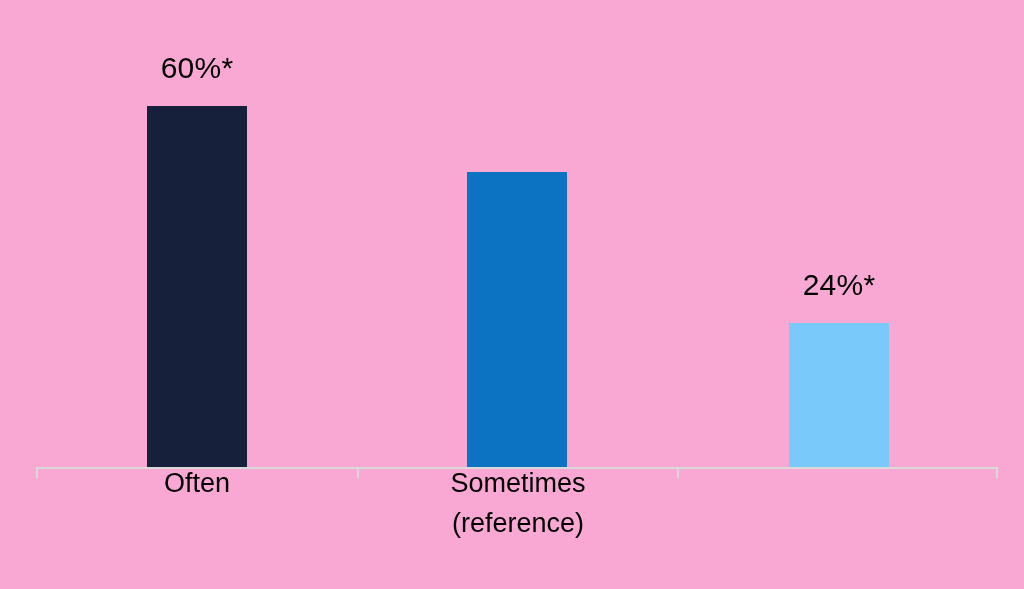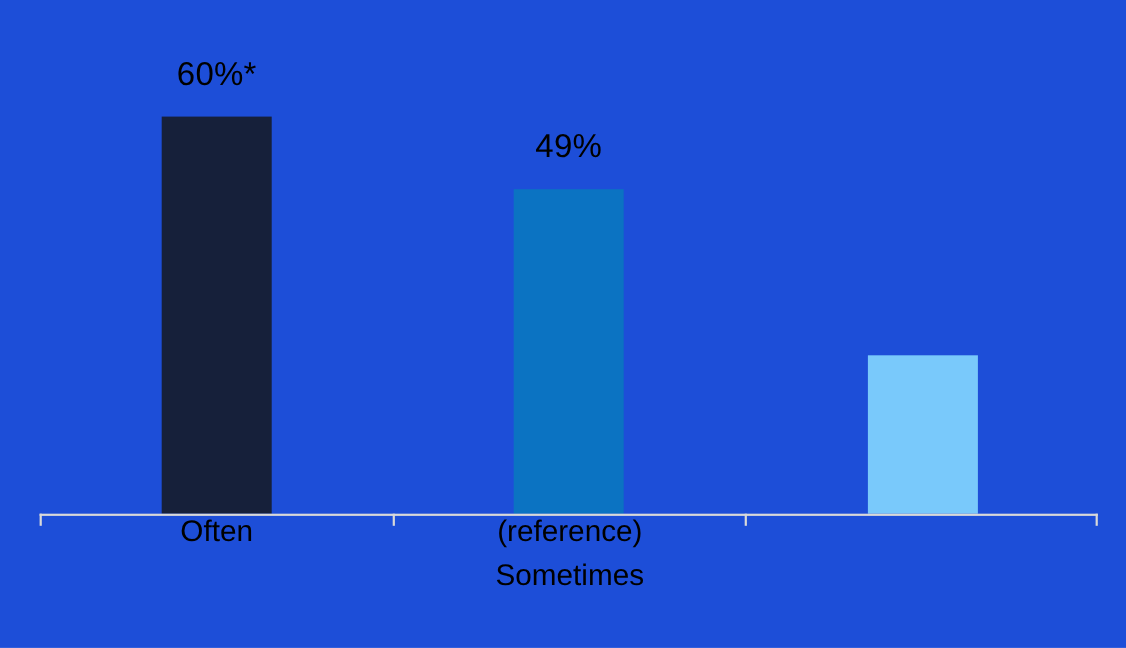--- a/index.html
+++ b/index.html
@@ -12,21 +12,21 @@
     height: 589px;
     font-family: "Liberation Sans", sans-serif;
     color: #000000;
     overflow: hidden;
   }
 
   #chart-root {
     position: relative;
     width: 1024px;
     height: 589px;
-    background: #1d4ed8;
+    background: #f9a8d4;
   }
 
   
   .plot-area {
     position: absolute;
     left: 0;
     top: 0;
     width: 1024px;
     height: 589px;
   }
@@ -96,39 +96,39 @@
   }
 </style>
 </head>
 <body>
 
 <div id="chart-root">
   <div class="plot-area">
 
     <div class="value-label vl-1" style="top:52px;">60%*</div>
 
-    <div class="value-label vl-2" style="top:118px;">49%</div>
 
+    <div class="value-label vl-3" style="top: 269px;">24%*</div>
 
     <div class="bar bar-1" style="height: 361px; background: rgb(22, 32, 58); bottom: 122px;"></div>
 
     <div class="bar bar-2" style="height: 295px; background: rgb(11, 115, 194); bottom: 122px;"></div>
 
     <div class="bar bar-3" style="height: 144px; background: rgb(121, 201, 251); bottom: 122px;"></div>
 
     <div class="axis-line" style="background: rgb(217, 217, 217);"></div>
     <div class="axis-tick tick-0" style="background: rgb(217, 217, 217);"></div>
     <div class="axis-tick tick-1" style="background: rgb(217, 217, 217);"></div>
     <div class="axis-tick tick-2" style="background: rgb(217, 217, 217);"></div>
     <div class="axis-tick tick-3" style="background: rgb(217, 217, 217);"></div>
 
     <div class="cat-label cat-0">
       <span class="cat-line">Often</span>
     </div>
 
     <div class="cat-label cat-1">
+      <span class="cat-line">Sometimes</span>
       <span class="cat-line">(reference)</span>
-      <span class="cat-line">Sometimes</span>
     </div>
 
 
   </div>
 </div>
 
 </body></html>

